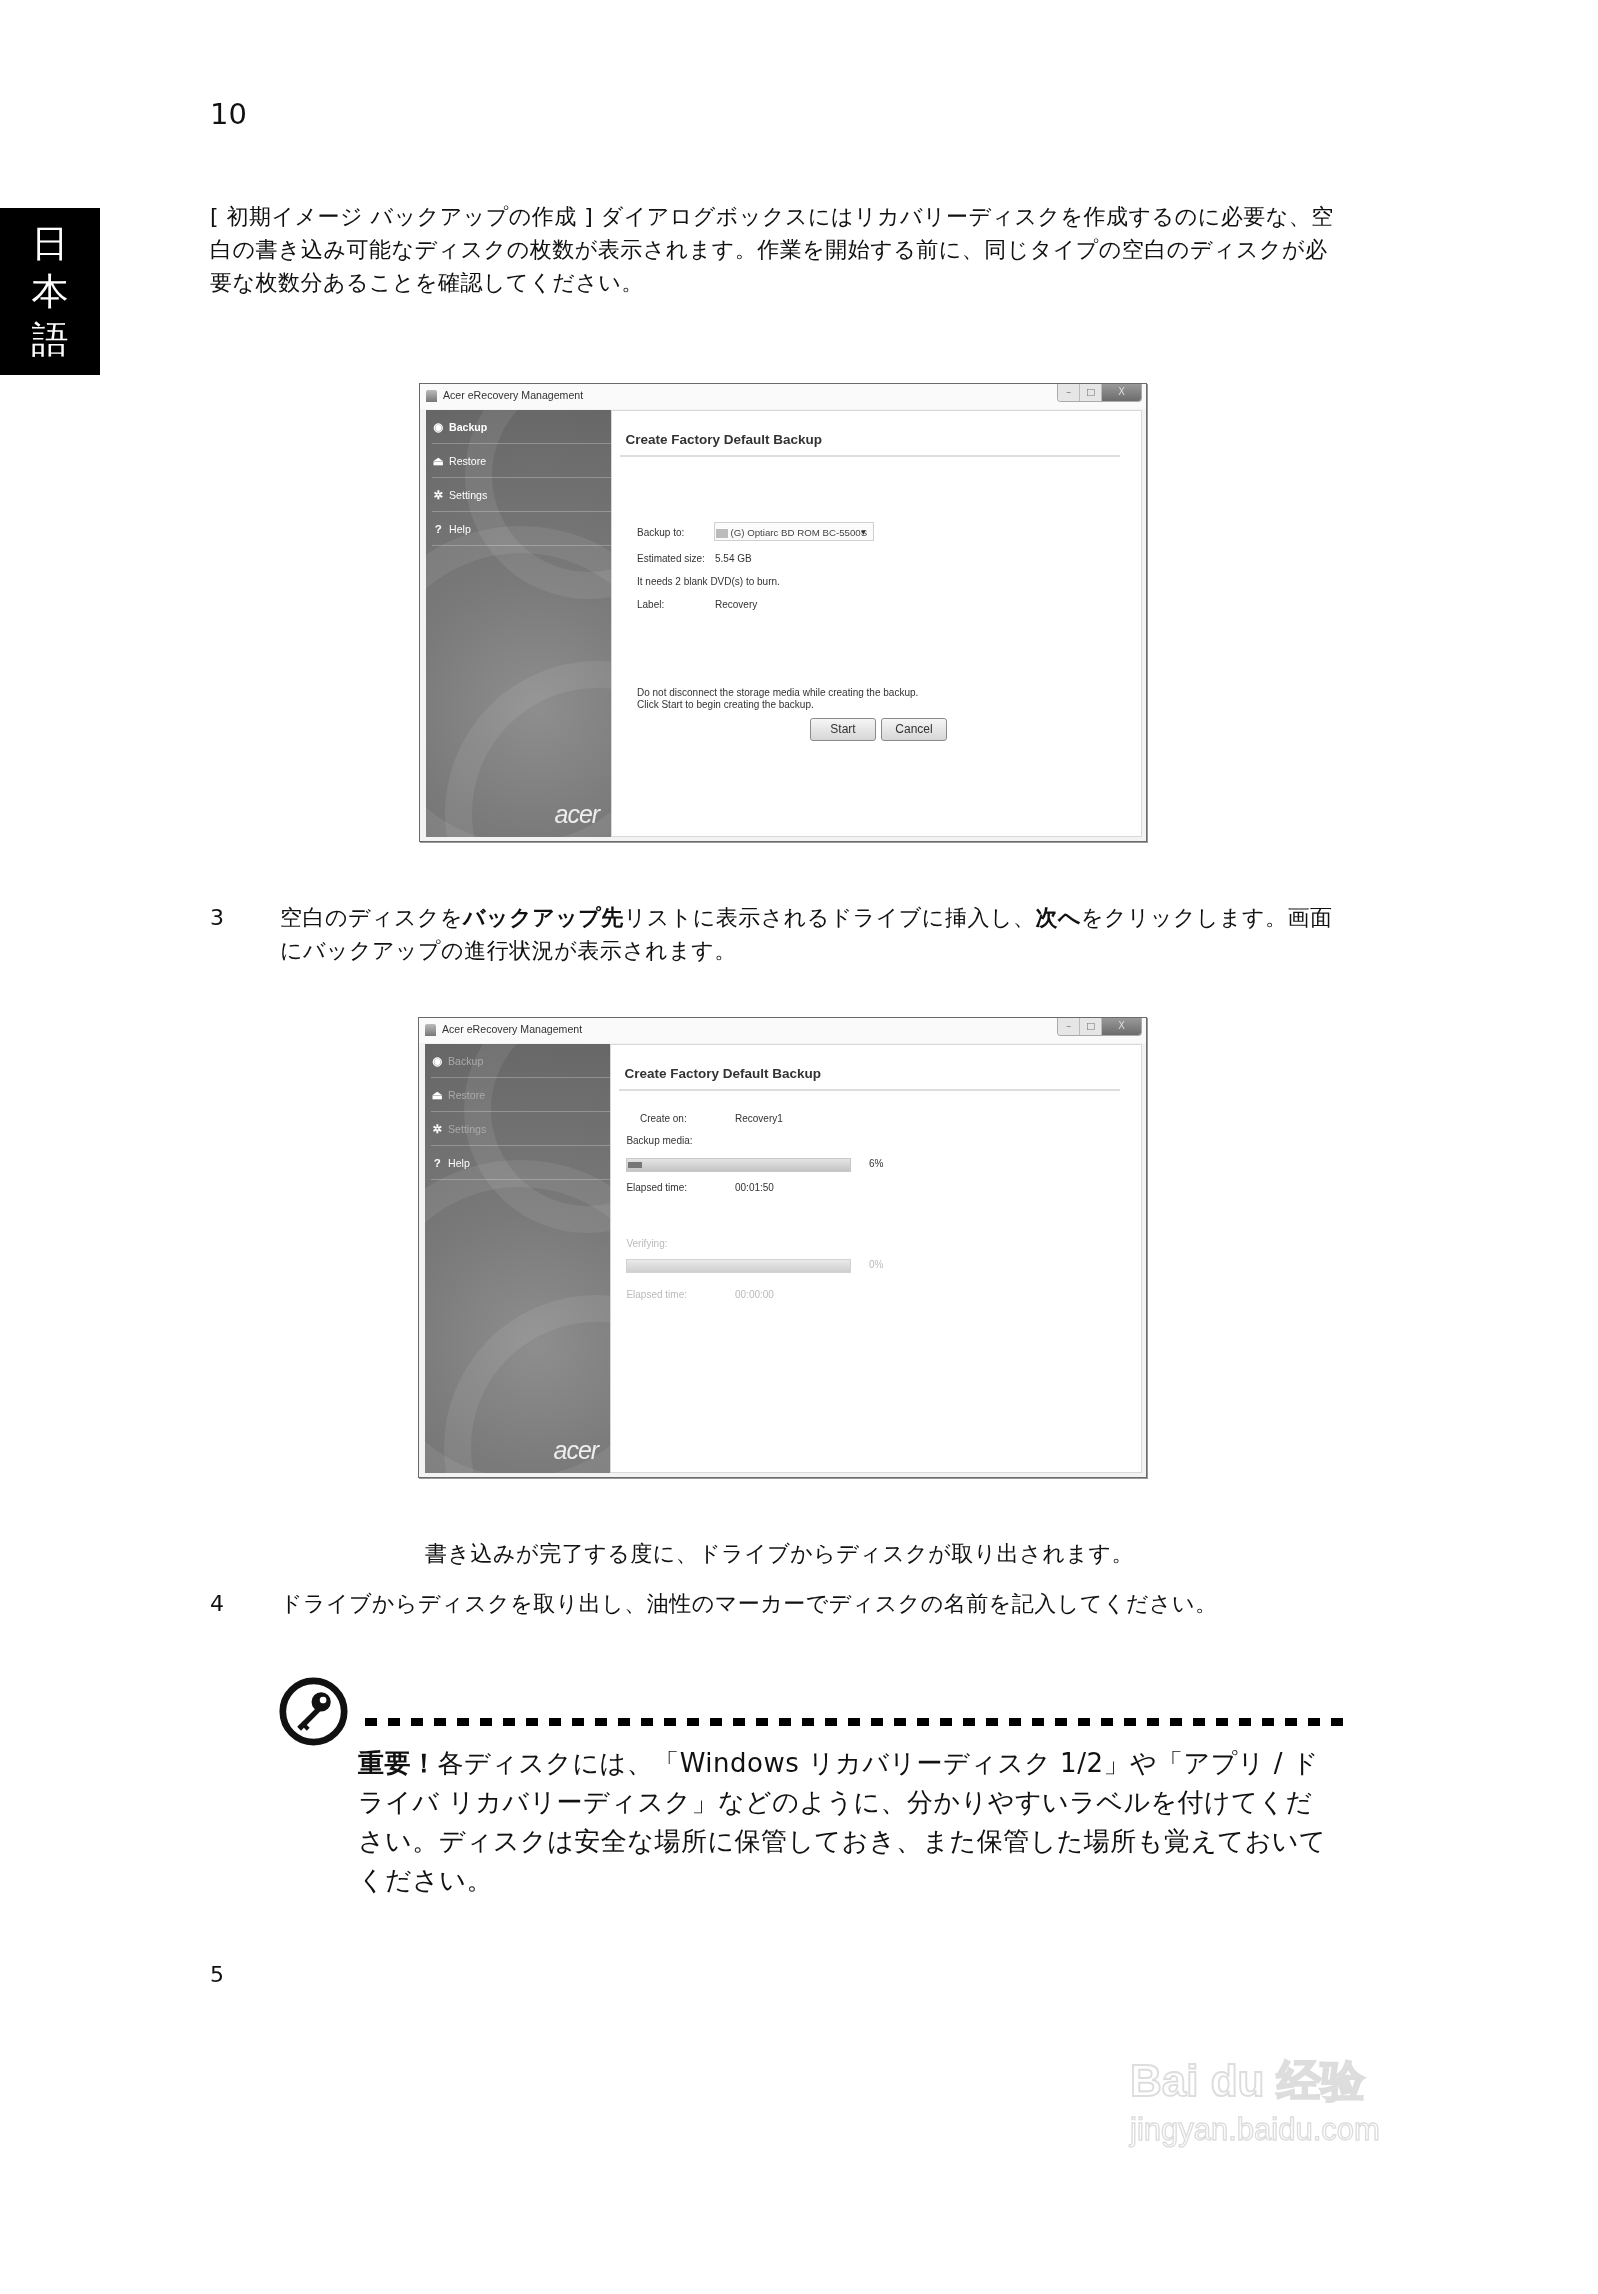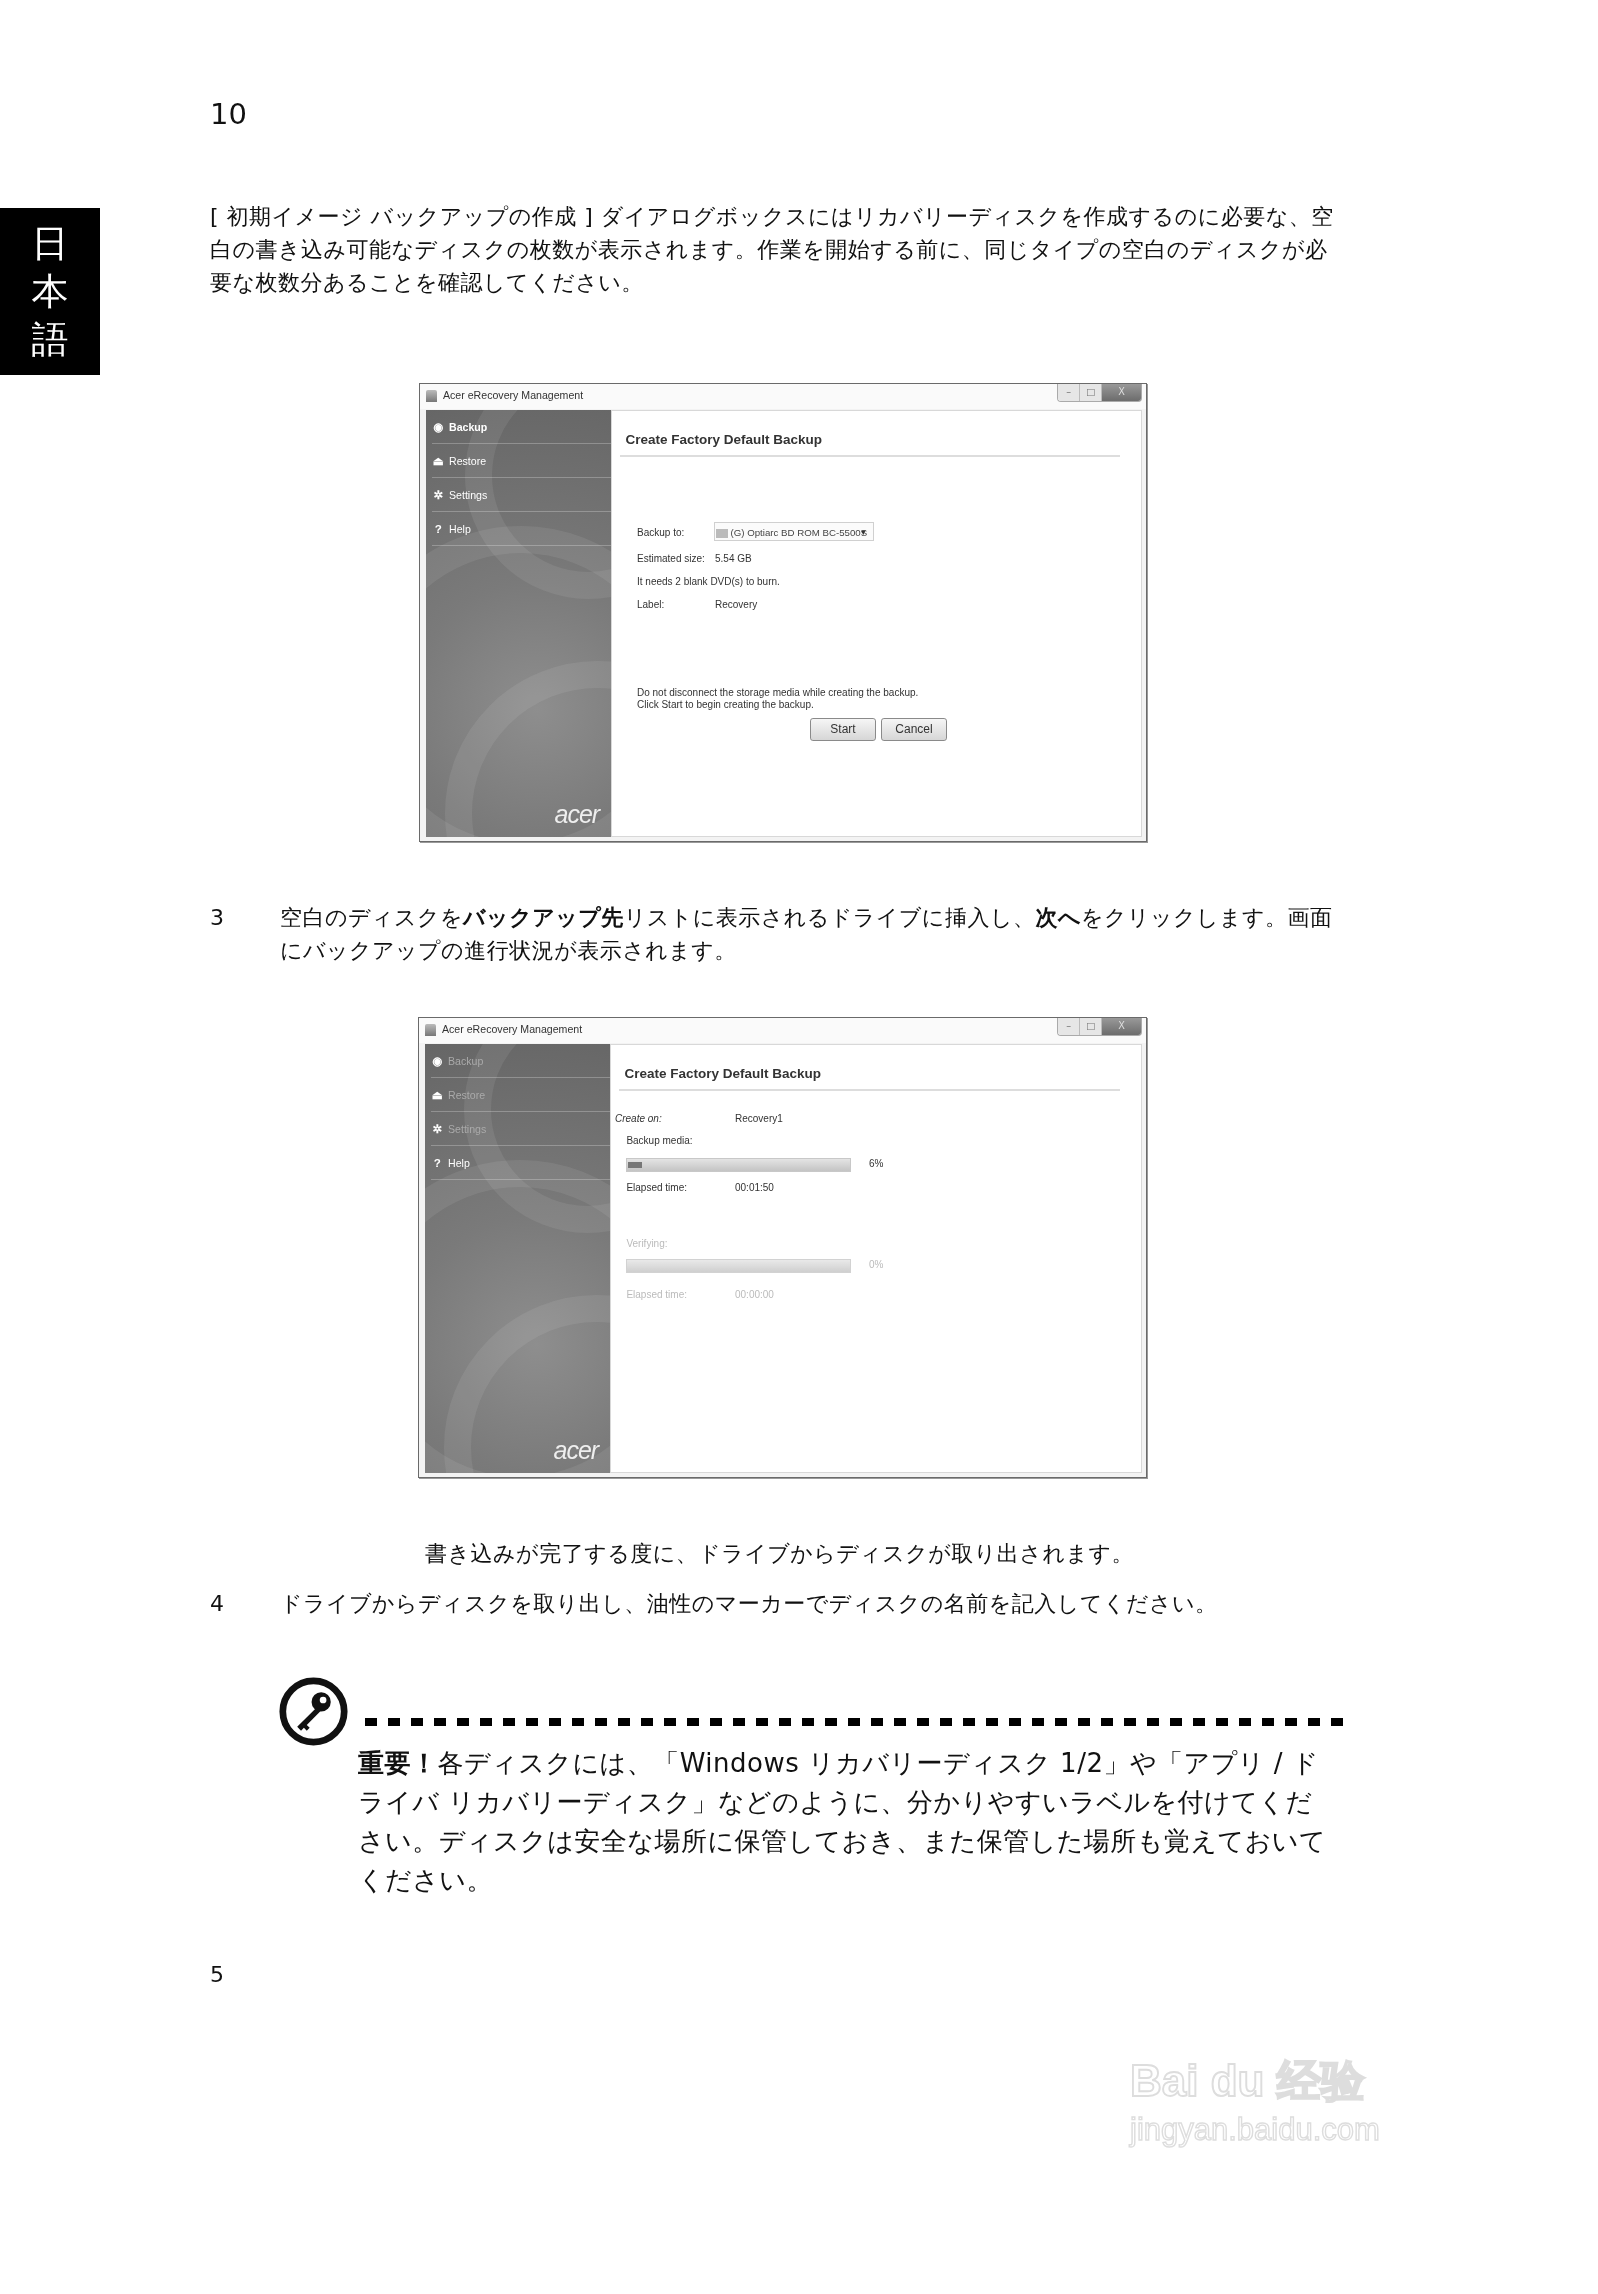--- a/index.html
+++ b/index.html
@@ -166,21 +166,21 @@
     </div>
     <div class="nav-item">
       <span class="ic">?</span>
       <span>Help</span>
     </div>
     <div class="acer-logo">acer</div>
   </div>
   <div class="content">
     <div class="heading">Create Factory Default Backup</div>
     <div class="rule"></div>
-    <div class="lbl" style="left:4px; top:68px;font-style:italic;">Create on:</div>
+    <div class="lbl" style="left:29px; top:68px;">Create on:</div>
     <div class="lbl" style="left:124px; top:68px;">Recovery1</div>
     <div class="lbl" style="left:15.4px; top:90px;">Backup media:</div>
     <div class="pbar" style="left:15.4px; top:113px; width:225px;">
       <div class="fill" style="width:13.5px;"></div>
     </div>
     <div class="lbl" style="left:258px; top:113px;">6%</div>
     <div class="lbl" style="left:15.4px; top:137px;">Elapsed time:</div>
     <div class="lbl" style="left:124px; top:137px;">00:01:50</div>
     <div class="lbl dim" style="left:15.4px; top:193px;">Verifying:</div>
     <div class="pbar" style="left:15.4px; top:214px; width:225px; opacity:0.8;"></div>

